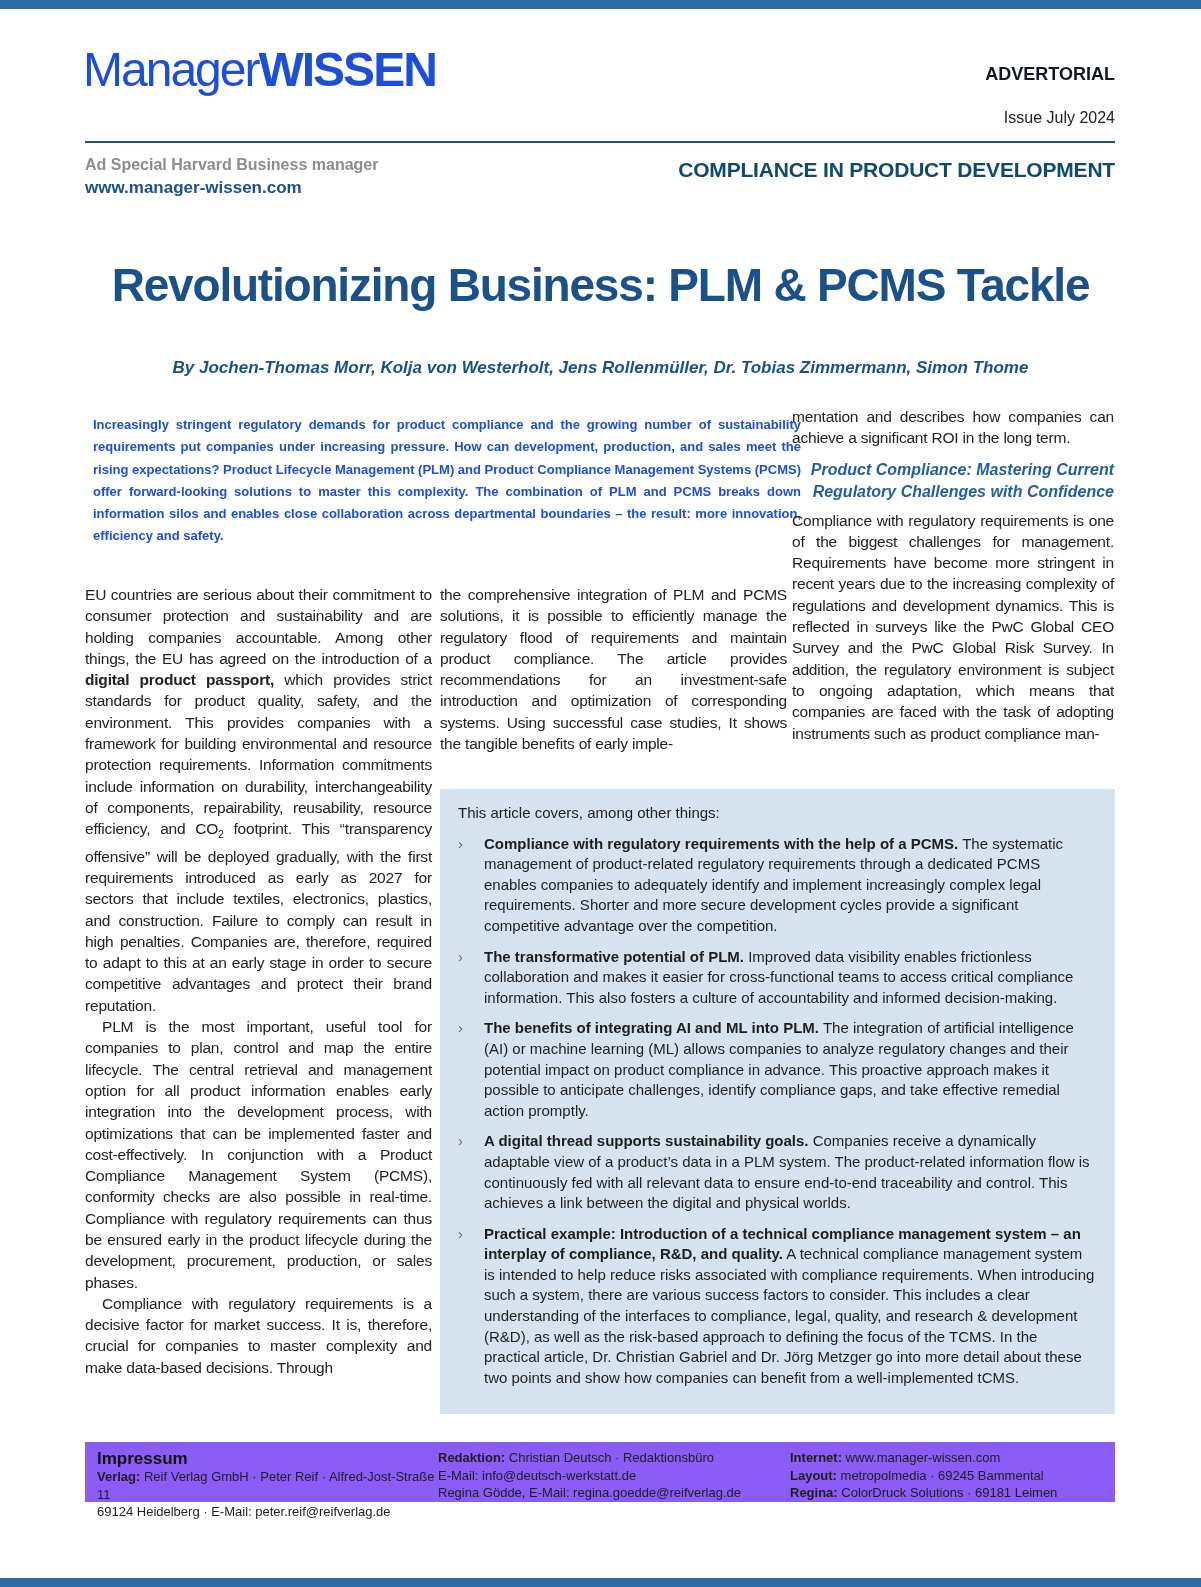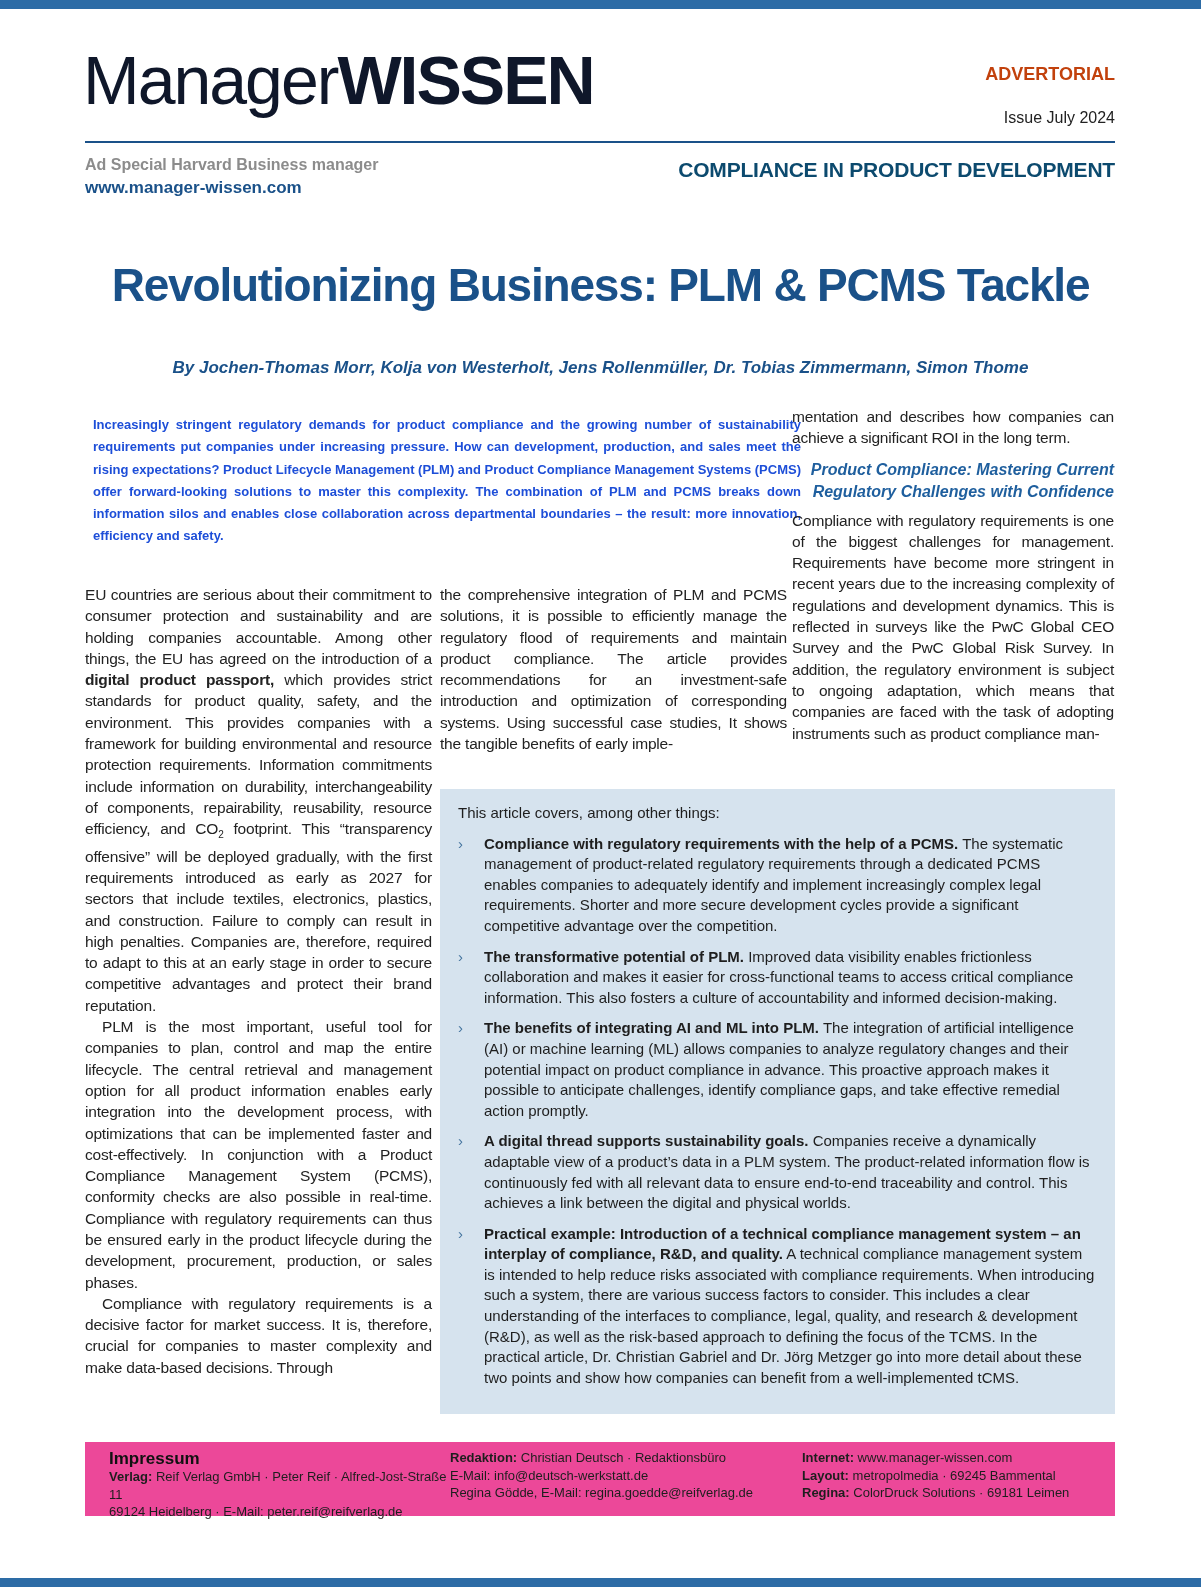--- a/index.html
+++ b/index.html
@@ -3,24 +3,24 @@
 <meta charset="utf-8">
 <style>
   html,body{margin:0;padding:0;background:#fff;}
   .page{position:relative;width:1201px;height:1587px;background:#ffffff;overflow:hidden;
         font-family:"Liberation Sans",sans-serif;color:#222;}
   .bar{position:absolute;left:0;width:100%;height:9px;background:#2d6ca6;}
   .bar-top{top:0;}
   .bar-bottom{bottom:0;}
 
   
-  .logo{position:absolute;left:83px;top:46px;font-size:68px;line-height:1;color:#0f172a;letter-spacing:-2px;white-space:nowrap;}
+  .logo{position:absolute;left:83px;top:46px;font-size:48px;line-height:1;color:#1d4ed8;letter-spacing:-2px;white-space:nowrap;}
   .logo-light{font-weight:normal;}
   .logo-bold{font-weight:bold;}
-  .advertorial{position:absolute;right:86px;top:64px;font-size:18px;font-weight:bold;color:#c2410c;}
+  .advertorial{position:absolute;right:86px;top:64px;font-size:18px;font-weight:bold;color:#0f172a;}
   .issue{position:absolute;right:86px;top:109px;font-size:16px;color:#222;}
   .rule{position:absolute;left:85px;right:86px;top:141px;height:2px;background:#1a5189;}
   .adspecial{position:absolute;left:85px;top:156px;font-size:16px;font-weight:bold;color:#8c8c8c;}
   .website{position:absolute;left:85px;top:178px;font-size:17px;font-weight:bold;color:#1a5189;}
   .section{position:absolute;right:86px;top:158px;font-size:21px;font-weight:bold;color:#0c4a6e;letter-spacing:-0.2px;}
 
   
   .title{position:absolute;left:0;width:1201px;top:228px;text-align:center;color:#1a5189;
          font-size:46px;font-weight:bold;line-height:52px;letter-spacing:-1.2px;}
   .byline{position:absolute;left:0;width:1201px;top:358px;text-align:center;color:#1a5189;
@@ -45,22 +45,22 @@
   .infobox{position:absolute;left:440px;top:789px;width:675px;box-sizing:border-box;
            background:#d6e3ee;padding:14px 20px 26px 18px;font-size:15px;line-height:20.6px;color:#1e1e1e;}
   .box-intro{margin:0 0 10px 0;}
   .infobox ul{list-style:none;margin:0;padding:0;}
   .bullet{display:flex;margin-bottom:10px;}
   .bullet:last-child{margin-bottom:0;}
   .marker{flex:0 0 26px;color:#46759f;}
   .btext{flex:1;}
 
   
-  .impressum{position:absolute;left:85px;top:1442px;width:1030px;height:74px;box-sizing:border-box;
-             background:#ec4899;padding:7px 24px;display:flex;font-size:13px;line-height:17.6px;color:#1e1e1e;}
+  .impressum{position:absolute;left:85px;top:1442px;width:1030px;height:60px;box-sizing:border-box;
+             background:#8b5cf6;padding:7px 12px;display:flex;font-size:13px;line-height:17.6px;color:#1e1e1e;}
   .impressum p{margin:0;}
   .imp-col1{width:341px;}
   .imp-col2{width:352px;}
   .imp-col3{flex:1;}
   .imp-heading{font-size:17px;font-weight:bold;color:#111;margin:0 0 1px 0;line-height:19px;}
 </style>
 </head>
 <body>
 
 <div class="page">

